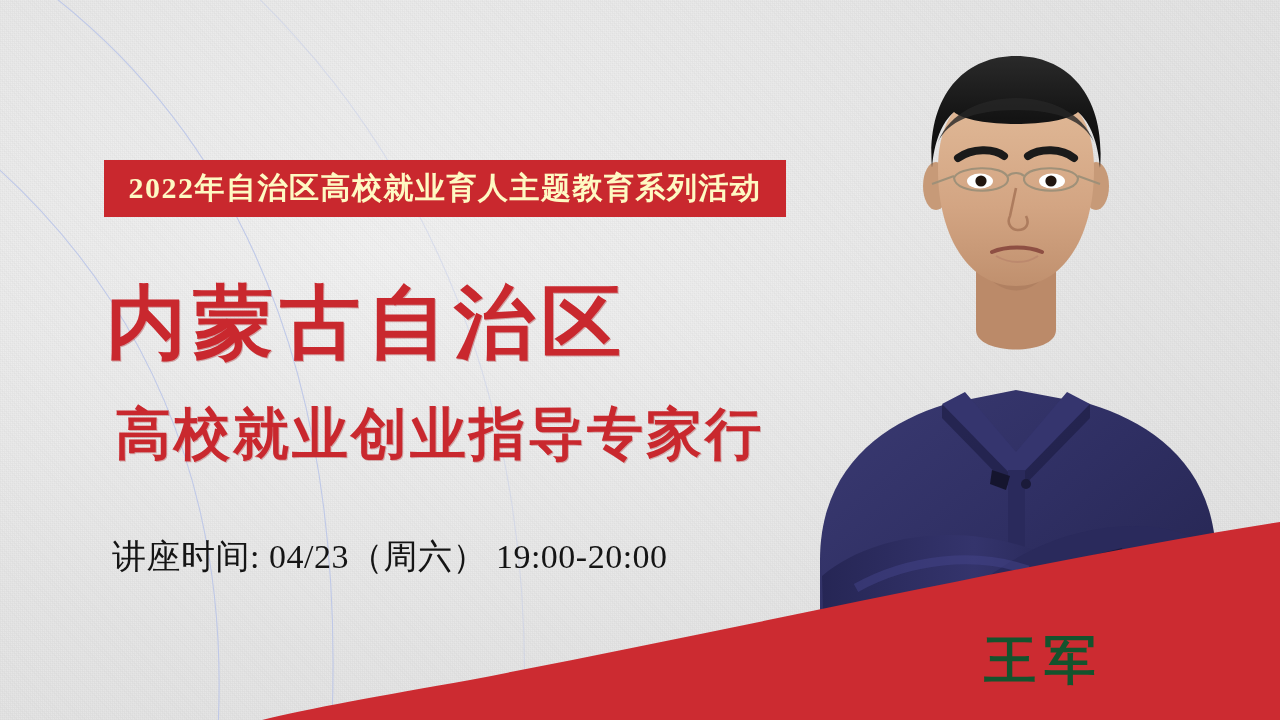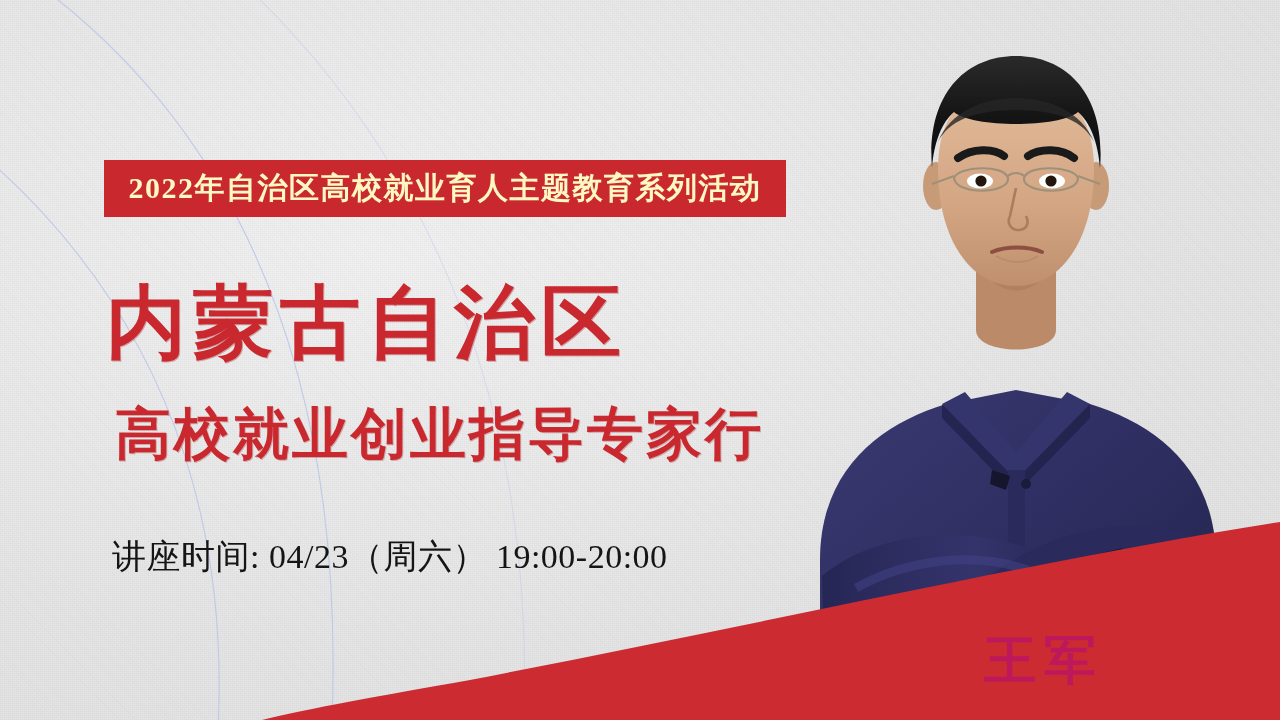--- a/index.html
+++ b/index.html
@@ -119,21 +119,21 @@
     letter-spacing: .5px;
     white-space: nowrap;
     font-family: Liberation Serif, serif;
   }
 
   
   .speaker-name {
     position: absolute;
     left: 984px;
     top: 634px;
-    color: #be185d;
+    color: #14532d;
     font-size: 52px;
     line-height: 1;
     font-weight: 900;
     letter-spacing: 8px;
     white-space: nowrap;
     font-family: "DejaVu Sans", "Liberation Sans", sans-serif;
   }
 </style>
 </head>
 <body>

